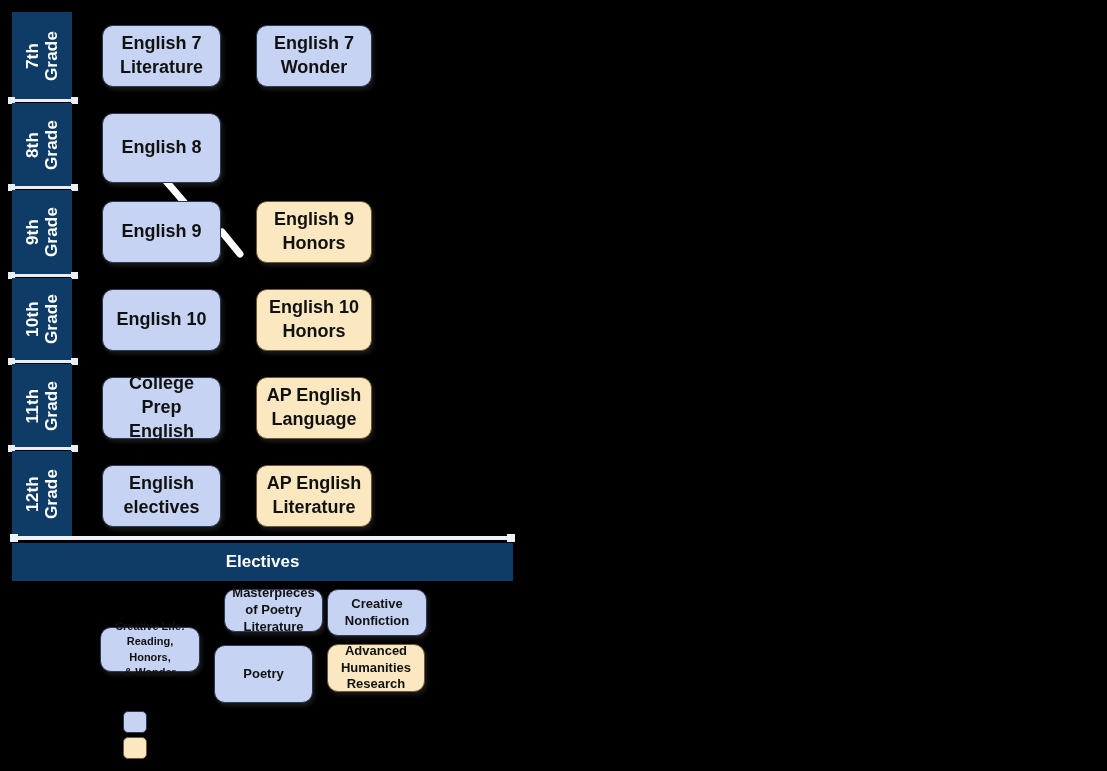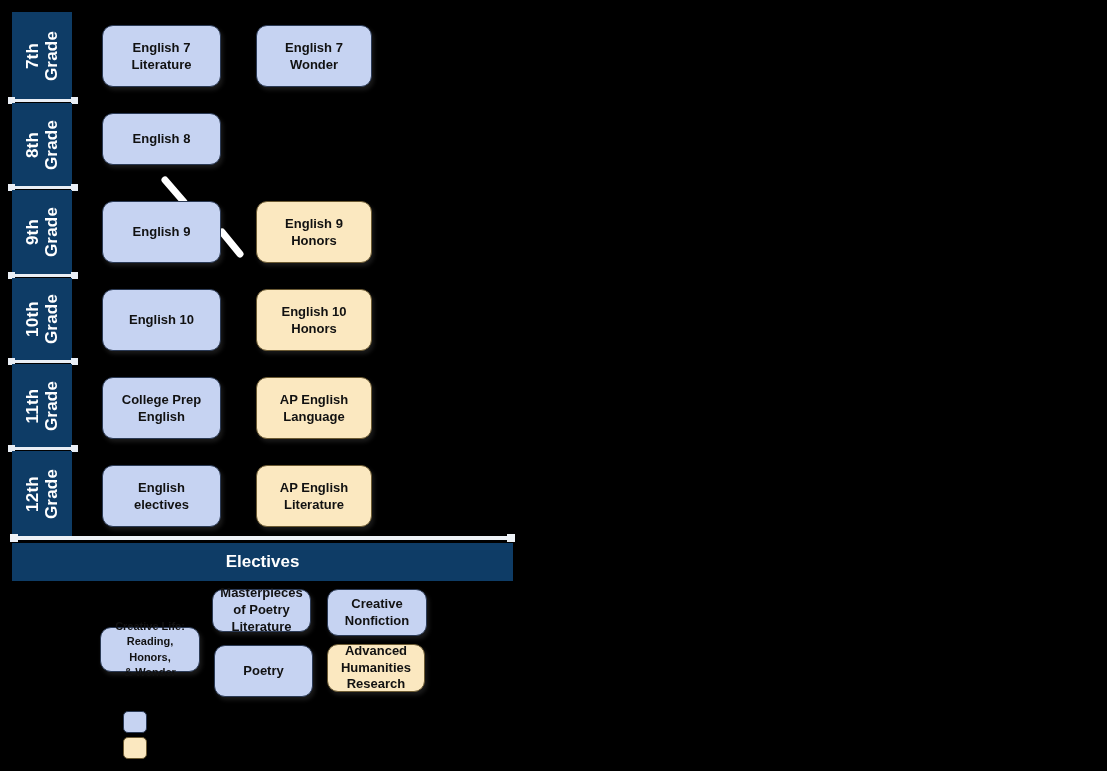--- a/index.html
+++ b/index.html
@@ -63,21 +63,21 @@
   .course {
     position: absolute;
     box-sizing: border-box;
     border-radius: 11px;
     display: flex;
     align-items: center;
     justify-content: center;
     text-align: center;
     padding: 4px 8px;
     color: #111111;
-    font-size: 13px;
+    font-size: 18px;
     font-weight: bold;
     line-height: 1.32;
     box-shadow: 2px 3px 4px rgba(255,255,255,0.10);
   }
   .course.regular {
     background: #c6d3f2;
     border: 1px solid #2b3a55;
   }
   .course.honors {
     background: #fbe8c0;
@@ -204,21 +204,21 @@
       <span class="txt">Literature</span>
     </div>
   </div>
   <div class="course regular" style="left:256px;top:25px;width:116px;height:62px;">
     <div>
       <span class="txt">English 7</span>
       <span class="txt">Wonder</span>
     </div>
   </div>
 
-  <div class="course regular" style="left:102px;top:113px;width:119px;height:52px;">
+  <div class="course regular" style="left:102px;top:113px;width:119px;height:70px;">
     <div>
       <span class="txt">English 8</span>
     </div>
   </div>
 
   <div class="course regular" style="left:102px;top:201px;width:119px;height:62px;">
     <div>
       <span class="txt">English 9</span>
     </div>
   </div>
@@ -272,35 +272,35 @@
     <span>Electives</span>
   </div>
 
   <div class="course regular small" style="left:100px;top:590px;width:100px;height:45px;">
     <div>
       <span class="txt">Creative Life:</span>
       <span class="txt">Reading, Honors,</span>
       <span class="txt">&amp; Wonder</span>
     </div>
   </div>
-  <div class="course regular mid" style="left:212px;top:589px;width:99px;height:43px;">
+  <div class="course regular mid" style="left:224px;top:589px;width:99px;height:43px;">
     <div>
       <span class="txt">Masterpieces</span>
       <span class="txt">of Poetry</span>
       <span class="txt">Literature</span>
     </div>
   </div>
   <div class="course regular mid" style="left:327px;top:589px;width:100px;height:47px;">
     <div>
       <span class="txt">Creative</span>
       <span class="txt">Nonfiction</span>
     </div>
   </div>
 
-  <div class="course regular mid" style="left:214px;top:645px;width:99px;height:52px;">
+  <div class="course regular mid" style="left:214px;top:645px;width:99px;height:58px;">
     <div>
       <span class="txt">Poetry</span>
     </div>
   </div>
   <div class="course honors mid" style="left:327px;top:644px;width:98px;height:48px;">
     <div>
       <span class="txt">Advanced</span>
       <span class="txt">Humanities</span>
       <span class="txt">Research</span>
     </div>

